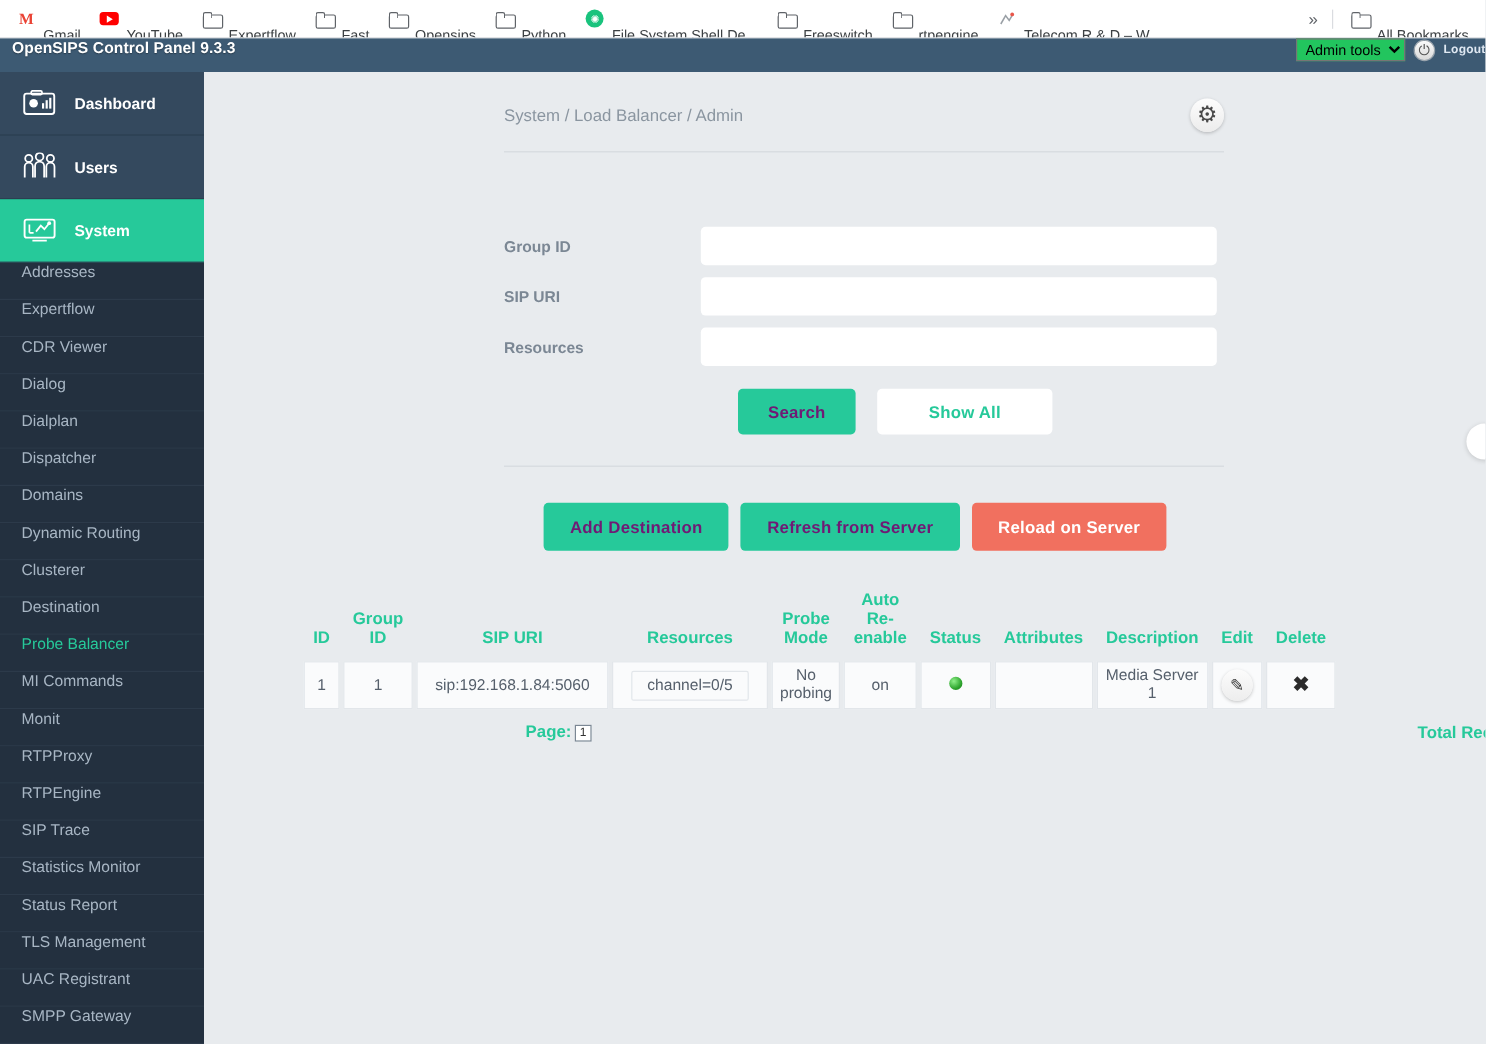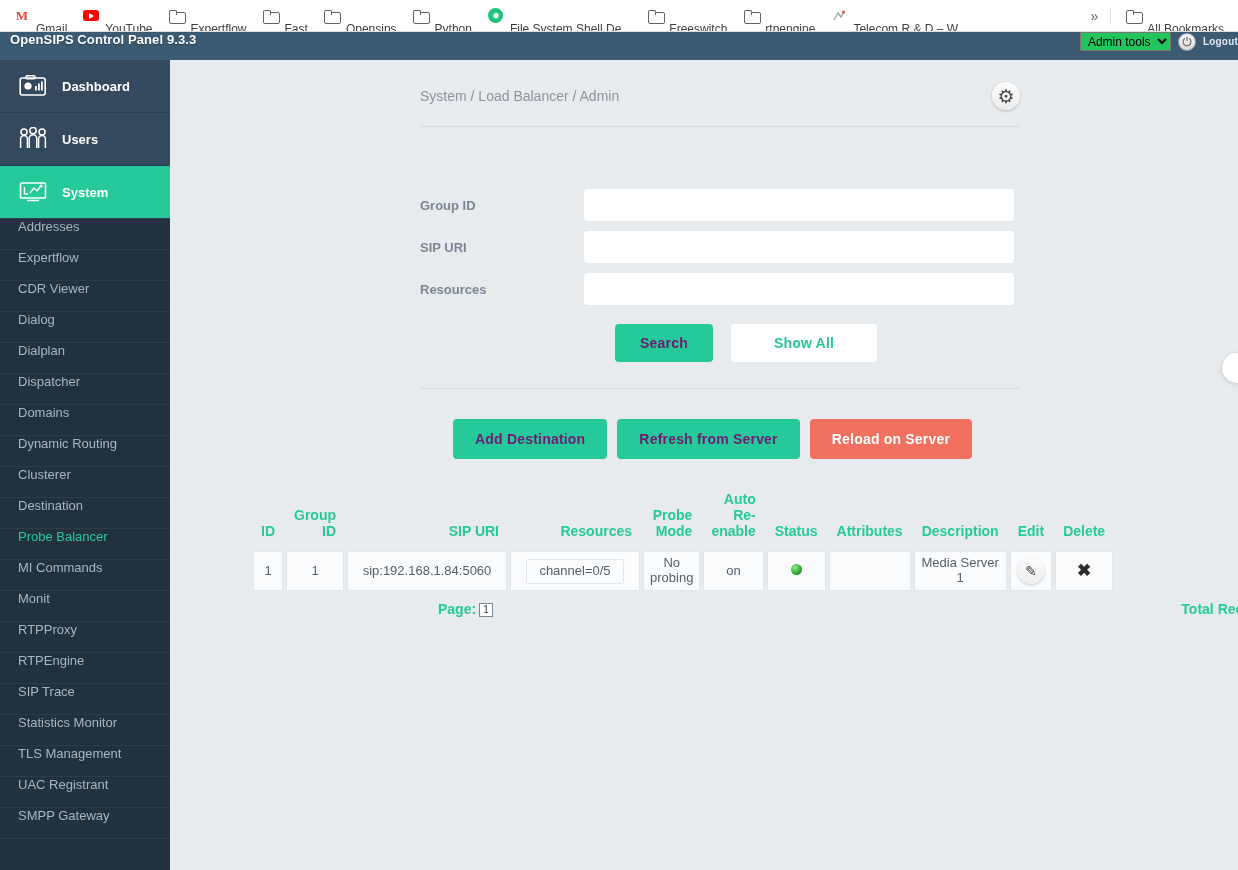--- a/index.html
+++ b/index.html
@@ -181,21 +181,21 @@
   .table-wrap { padding-left: 80px; padding-top: 28px; }
   table.lb {
     border-collapse: separate;
     border-spacing: 3px 0;
     font-size: 13px;
   }
   table.lb th {
     color: #26c99a;
     font-weight: bold;
     font-size: 14px;
-    text-align: right;
+    text-align: center;
     padding: 4px 8px 12px 8px;
     vertical-align: bottom;
     line-height: 1.15;
   }
   table.lb td {
     background: #fafbfc;
     border: 1px solid #e2e6ea;
     color: #555f6b;
     text-align: center;
     height: 40px;
@@ -438,20 +438,23 @@
         <span>RTPProxy</span>
       </div>
     <div class="nav-sub">
         <span>RTPEngine</span>
       </div>
     <div class="nav-sub">
         <span>SIP Trace</span>
       </div>
     <div class="nav-sub">
         <span>Statistics Monitor</span>
+      </div>
+    <div class="nav-sub">
+        <span>Status Report</span>
       </div>
     <div class="nav-sub">
         <span>TLS Management</span>
       </div>
     <div class="nav-sub">
         <span>UAC Registrant</span>
       </div>
     <div class="nav-sub">
         <span>SMPP Gateway</span>
       </div>

